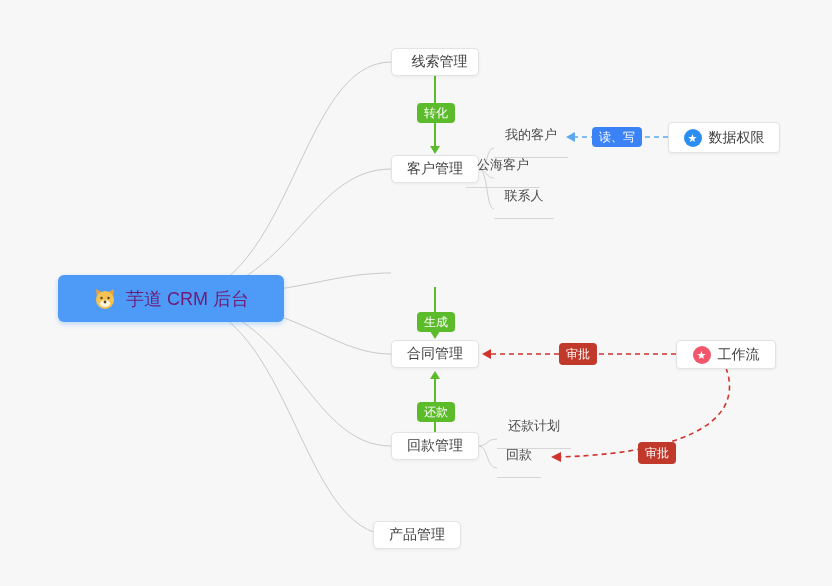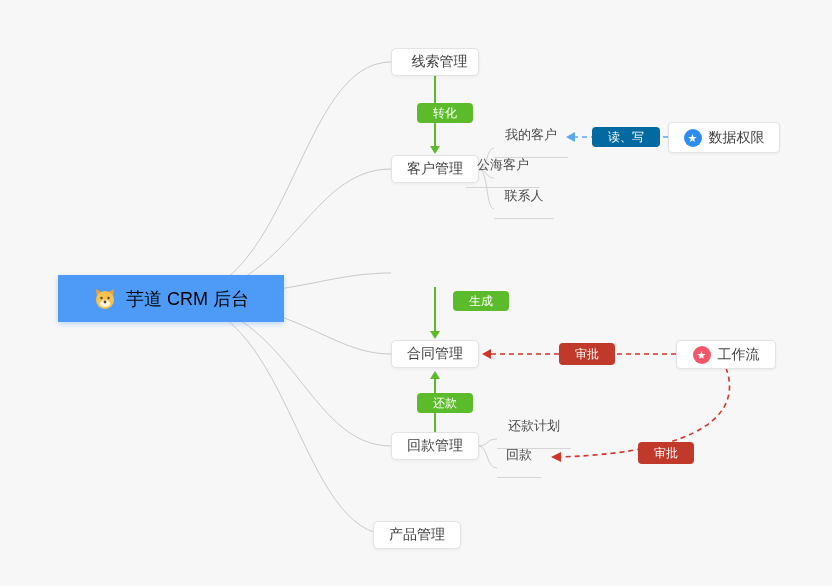--- a/index.html
+++ b/index.html
@@ -27,41 +27,41 @@
     font-size:14px;
     display:flex;align-items:center;justify-content:center;
     width:88px;height:28px;
     cursor:default;
   }
   .root-node{
     position:absolute;z-index:2;
     left:58px;top:275px;
     width:226px;height:47px;
     background:#4d9bf7;
-    border-radius:0;
-    color:#000000;
+    border-radius:6px;
+    color:#701a75;
     font-size:18px;
     display:flex;align-items:center;justify-content:center;
     gap:9px;
     box-shadow:0 2px 5px rgba(77,155,247,0.35);
   }
   .tag{
     position:absolute;z-index:3;
     box-sizing:border-box;
     border-radius:4px;
     color:#ffffff;
     font-size:12px;
     line-height:20px;
     height:20px;
-    padding:0 16px;
+    padding:0 7px;
     display:flex;align-items:center;justify-content:center;
   }
   .tag.green{background:#5cbb2a;}
   .tag.red{background:#c0392b;height:22px;line-height:22px;}
-  .tag.blue{background:#0369a1;}
+  .tag.blue{background:#3b82f6;}
   .child-item{
     position:absolute;z-index:2;
     box-sizing:border-box;
     color:#4a4a4a;
     font-size:13px;
     text-align:center;
     padding-bottom:13px;
     border-bottom:1px solid #d6d6d8;
   }
   .side-node{
@@ -163,22 +163,22 @@
       <span>产品管理</span>
     </div>
 
   <div class="child-item" style="left:494px;top:126px;width:74px;">我的客户</div>
   <div class="child-item" style="left:466px;top:156px;width:74px;">公海客户</div>
   <div class="child-item" style="left:494px;top:187px;width:60px;">联系人</div>
   <div class="child-item" style="left:497px;top:417px;width:74px;">还款计划</div>
   <div class="child-item" style="left:497px;top:446px;width:44px;">回款</div>
 
   <div class="tag green" style="left:417px;top:103px;">转化</div>
-  <div class="tag green" style="left:417px;top:291px;margin-left:36px;">生成</div>
-  <div class="tag green" style="left:417px;top:393px;">还款</div>
+  <div class="tag green" style="left:417px;top:312px;">生成</div>
+  <div class="tag green" style="left:417px;top:402px;">还款</div>
   <div class="tag blue" style="left:592px;top:127px;">读、写</div>
   <div class="tag red" style="left:559px;top:343px;">审批</div>
   <div class="tag red" style="left:638px;top:442px;">审批</div>
 
   <div class="side-node" style="left:668px;top:122px;width:112px;height:31px;">
     <span class="star-badge blue">★</span>
     <span>数据权限</span>
   </div>
   <div class="side-node" style="left:676px;top:340px;width:100px;height:29px;">
     <span class="star-badge pink">★</span>

